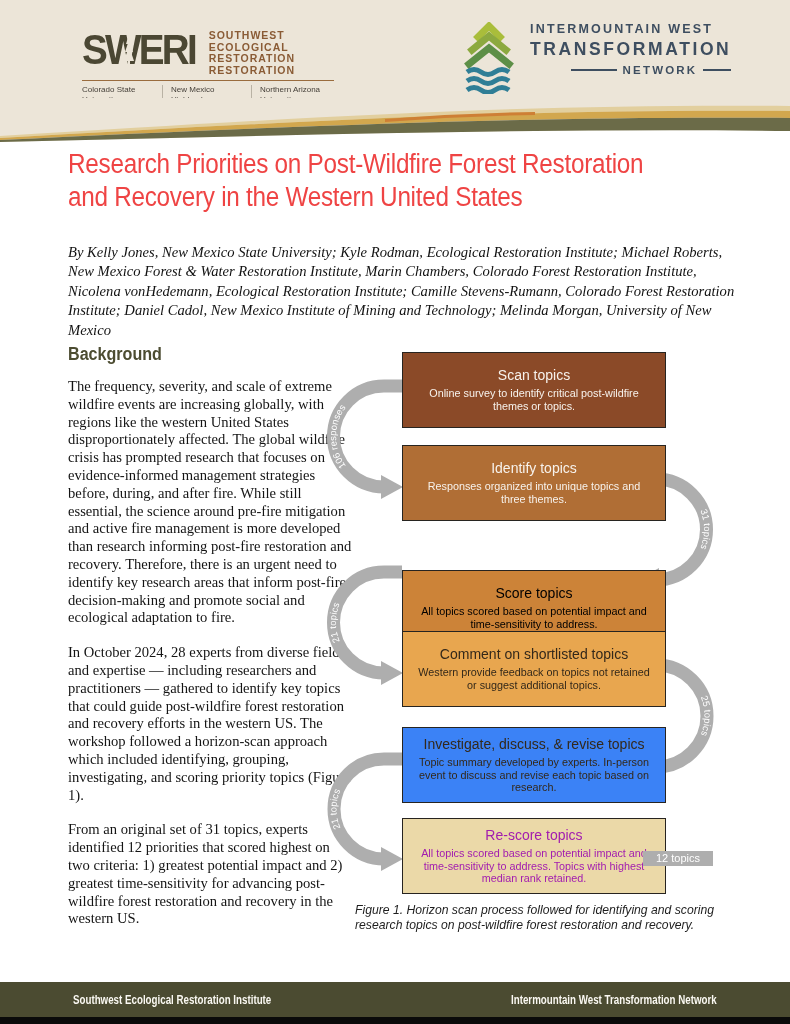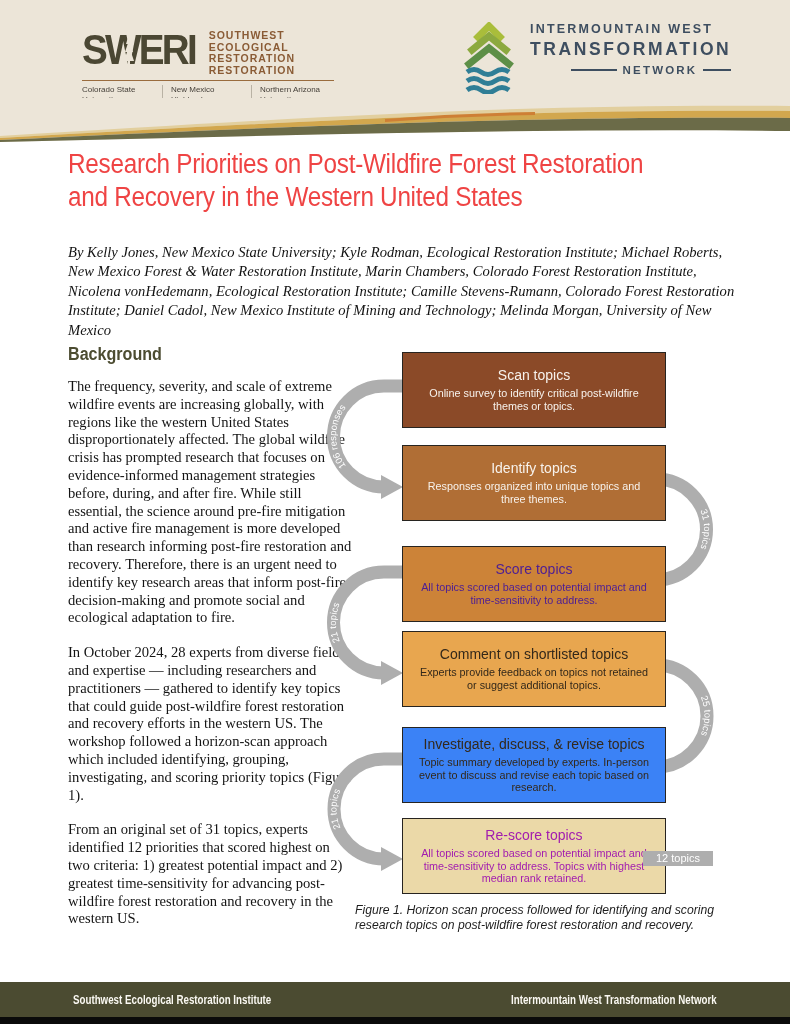--- a/index.html
+++ b/index.html
@@ -168,27 +168,27 @@
   </svg>
 
   <div class="flow-box" style="top: 352px; background: rgb(139, 74, 40); color: rgb(247, 242, 236);">
     <div class="flow-title">Scan topics</div>
     <div class="flow-desc">Online survey to identify critical post-wildfire themes or topics.</div>
   </div>
   <div class="flow-box" style="top: 445px; background: rgb(176, 110, 53); color: rgb(247, 242, 236);">
     <div class="flow-title">Identify topics</div>
     <div class="flow-desc">Responses organized into unique topics and three themes.</div>
   </div>
-  <div class="flow-box" style="top: 546px; background: rgb(204, 131, 56); color: #4c1d95;">
+  <div class="flow-box" style="top: 570px; background: rgb(204, 131, 56); color: #000000;">
     <div class="flow-title">Score topics</div>
     <div class="flow-desc">All topics scored based on potential impact and time-sensitivity to address.</div>
   </div>
   <div class="flow-box" style="top: 631px; background: rgb(232, 166, 79); color: rgb(51, 40, 26);">
     <div class="flow-title">Comment on shortlisted topics</div>
-    <div class="flow-desc">Experts provide feedback on topics not retained or suggest additional topics.</div>
+    <div class="flow-desc">Western provide feedback on topics not retained or suggest additional topics.</div>
   </div>
   <div class="flow-box" style="top: 727px; background: #3b82f6; color: rgb(51, 40, 26);">
     <div class="flow-title">Investigate, discuss, &amp; revise topics</div>
     <div class="flow-desc">Topic summary developed by experts. In-person event to discuss and revise each topic based on research.</div>
   </div>
   <div class="flow-box" style="top: 818px; background: rgb(235, 217, 168); color: #a21caf;">
     <div class="flow-title">Re-score topics</div>
     <div class="flow-desc">All topics scored based on potential impact and time-sensitivity to address. Topics with highest median rank retained.</div>
   </div>
 

